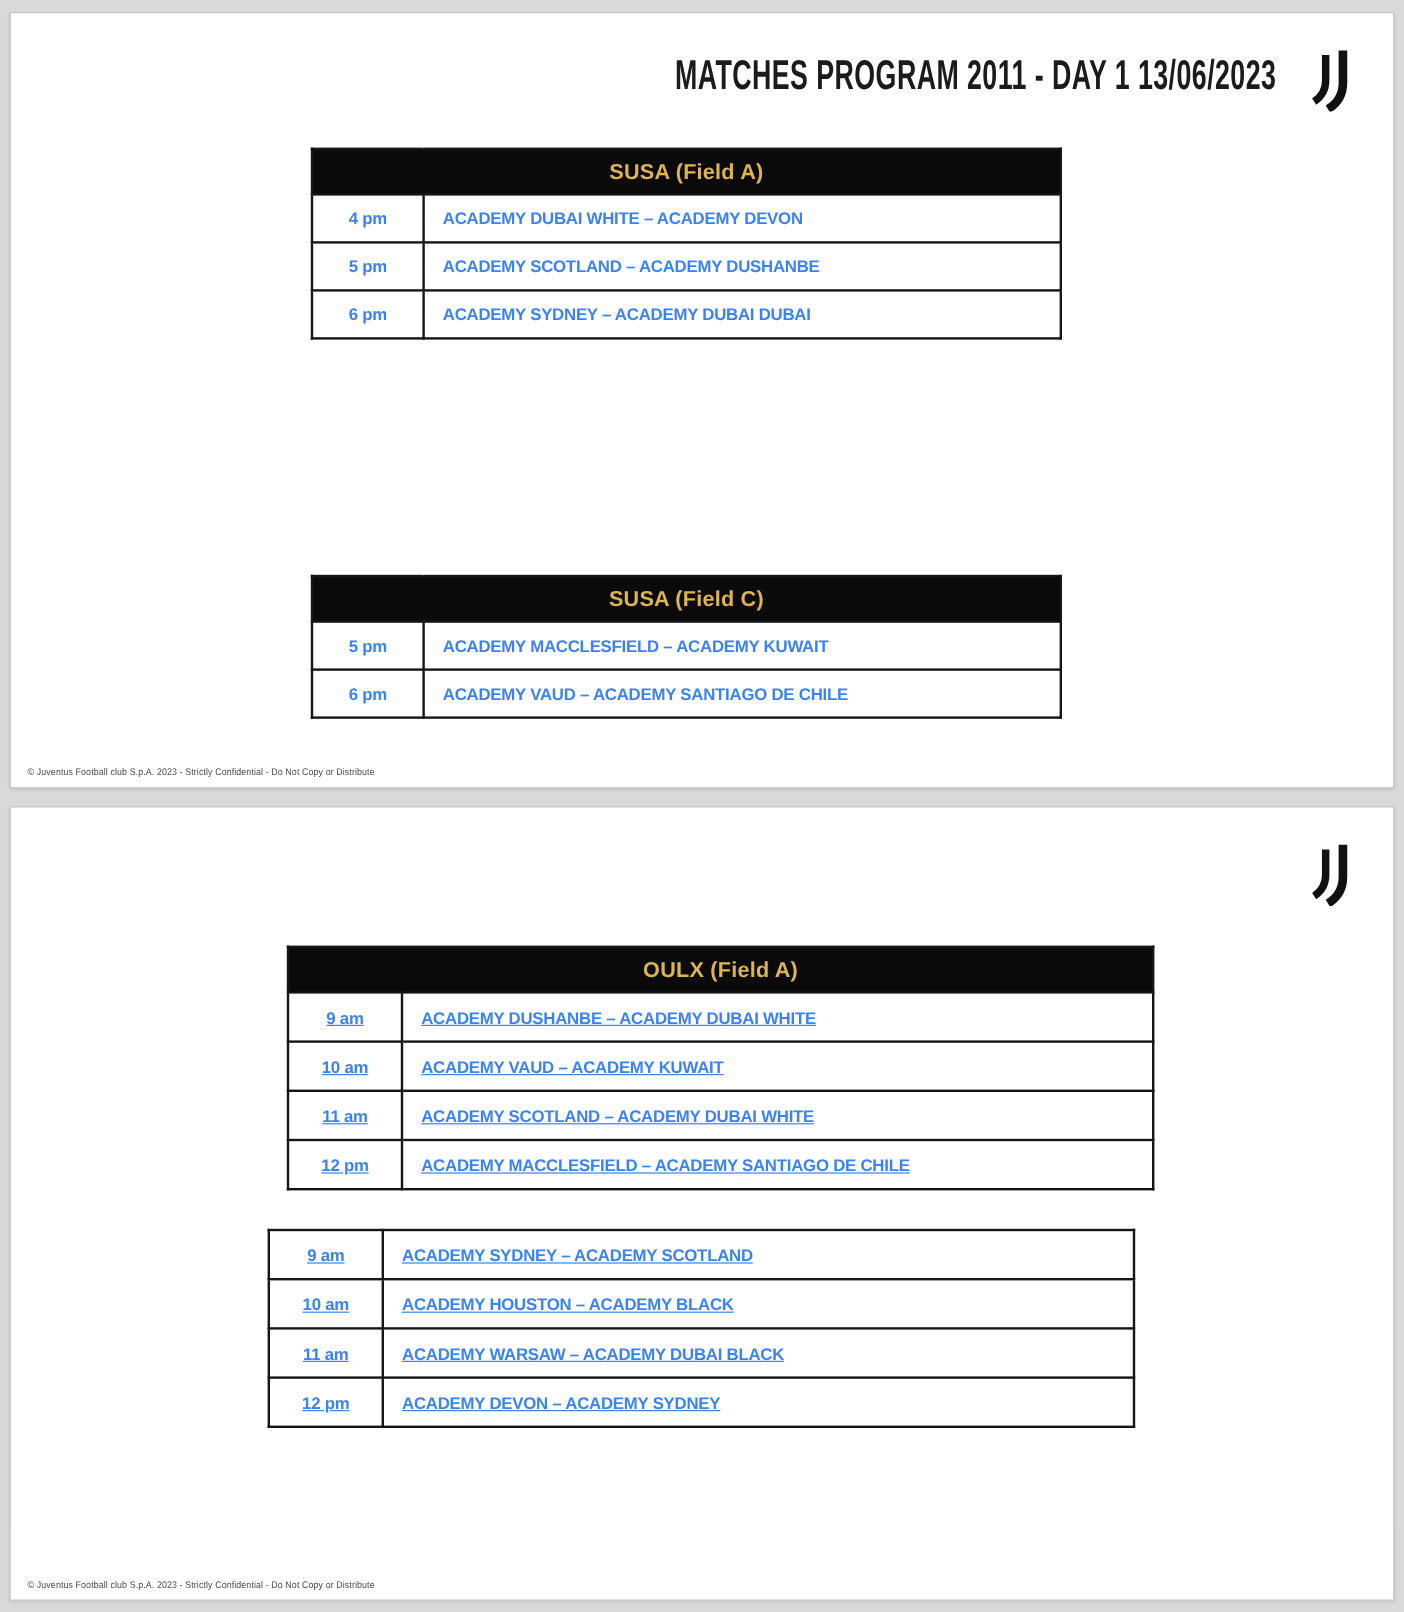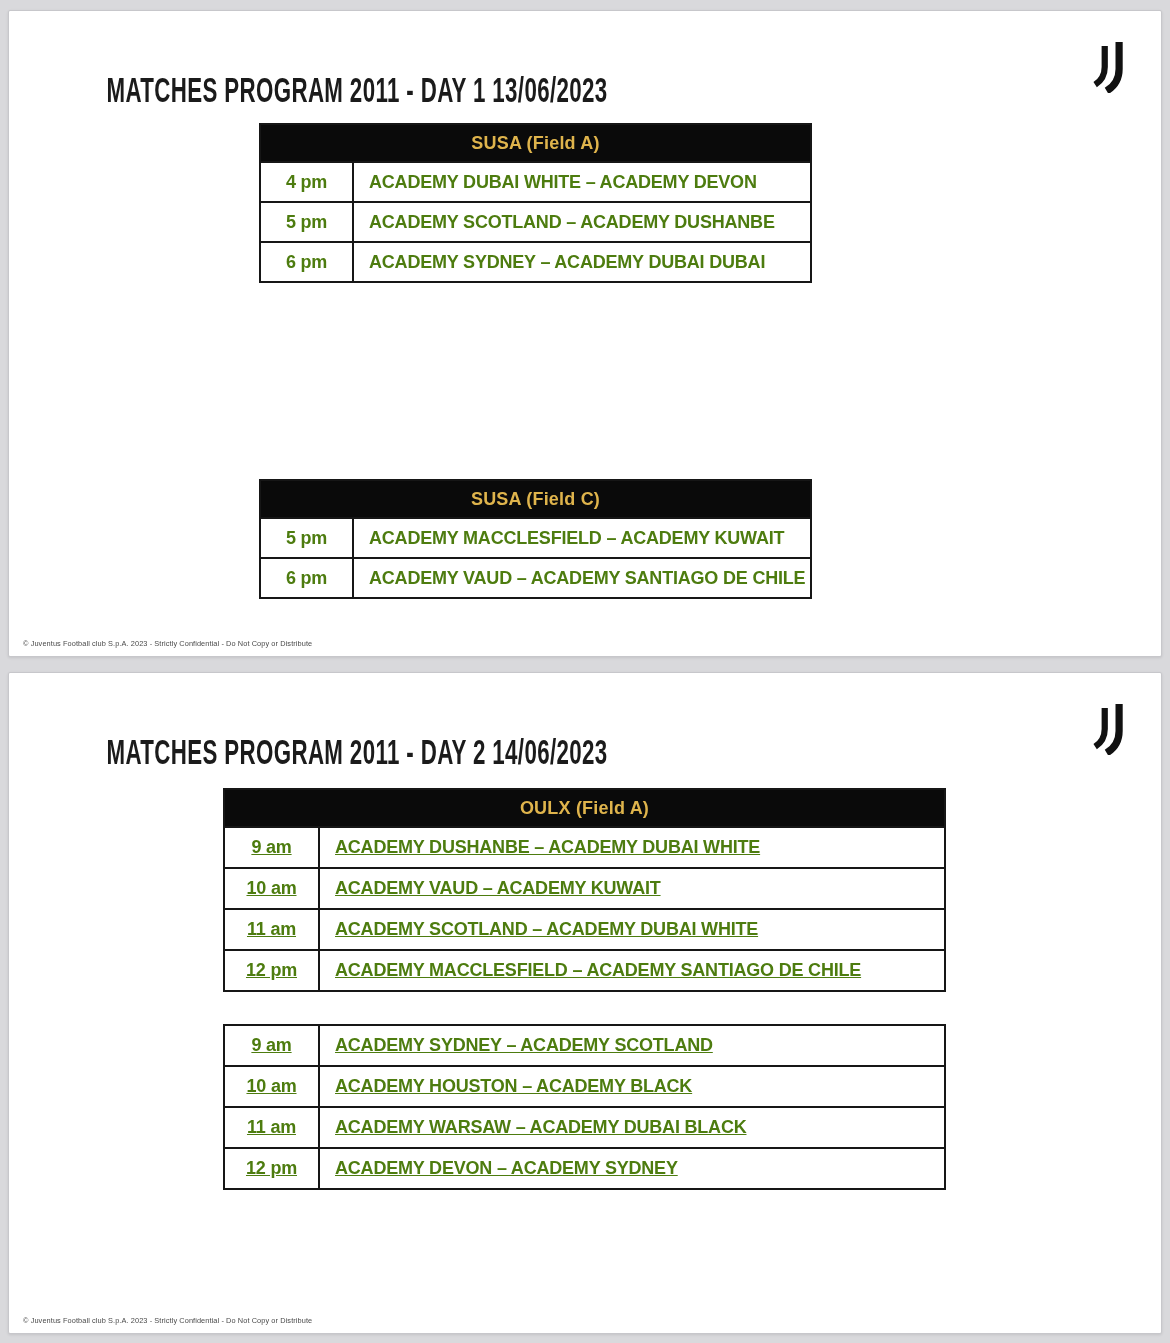--- a/index.html
+++ b/index.html
@@ -20,22 +20,21 @@
     box-sizing: border-box;
     box-shadow: 0 1px 3px rgba(0,0,0,0.10);
   }
   #page1 { top: 10px;  height: 647px; }
   #page2 { top: 672px; height: 662px; }
 
   .title-wrap {
     position: absolute;
     top: 34px; left: 0;
     width: 100%;
-    text-align: left;
-    margin-top: 28px;
+    text-align: right;
   }
   .title {
     display: inline-block;
     font-size: 31px;
     font-weight: 800;
     color: #1b1b1b;
     letter-spacing: 0.5px;
     white-space: nowrap;
     transform: scale(0.72, 1.12);
     transform-origin: center center;
@@ -58,39 +57,39 @@
     background: #0a0a0a;
     color: var(--gold, #dfb44c);
     font-size: 18px;
     font-weight: 700;
     height: 34px;
     text-align: center;
     letter-spacing: 0.2px;
   }
   .mtable td {
     height: 36px;
-    font-size: 18px;
+    font-size: 14px;
     font-weight: 700;
-    color: #4d7c0f;
+    color: #3b82f6;
     letter-spacing: -0.2px;
   }
   .mtable td.time  { text-align: center; }
   .mtable td.match { padding-left: 15px; text-align: left; }
 
   
-  .p1 { left: 250px; width: 553px; }
+  .p1 { left: 250px; width: 626px; }
   .p1 col.c-time { width: 93px; }
   #p1t0 { top: 112px; }
   #p1t1 { top: 325px; }
   #p1t2 { top: 468px; }
 
   
   .p2 { left: 214px; width: 723px; }
   .p2 col.c-time { width: 95px; }
-  #p2t0 { top: 115px; }
+  #p2t0 { top: 115px; margin-left: 16px; }
   #p2t1 { top: 351px; }
   .p2 td { height: 37px; text-decoration: underline; }
 
   .footer {
     position: absolute;
     left: 14px; bottom: 8px;
     font-size: 8px;
     color: #4a4a4a;
     letter-spacing: 0.1px;
     transform: scale(0.92, 1);
@@ -155,23 +154,20 @@
       <td class="match">ACADEMY VAUD – ACADEMY SANTIAGO DE CHILE</td>
     </tr>
   </tbody>
     </table>
 
   <div class="footer">© Juventus Football club S.p.A. 2023 - Strictly Confidential - Do Not Copy or Distribute</div>
 </section>
 
 <section class="page" id="page2">
 
-  <div class="title-wrap">
-    <span class="title">MATCHES PROGRAM 2011 - DAY 2 14/06/2023</span>
-  </div>
 
   <svg class="logo" viewBox="0 0 48 56" aria-hidden="true">
     <path d="M18.5 7 L18.5 29 Q18.5 41 8.5 47.5" fill="none" stroke="#111111" stroke-width="6.5"></path>
     <path d="M33.5 3 L33.5 31 Q33.5 46 20.5 54" fill="none" stroke="#111111" stroke-width="7.5"></path>
   </svg>
 
   <table class="mtable p2" id="p2t0">
     <colgroup>
         <col class="c-time">
         <col>

